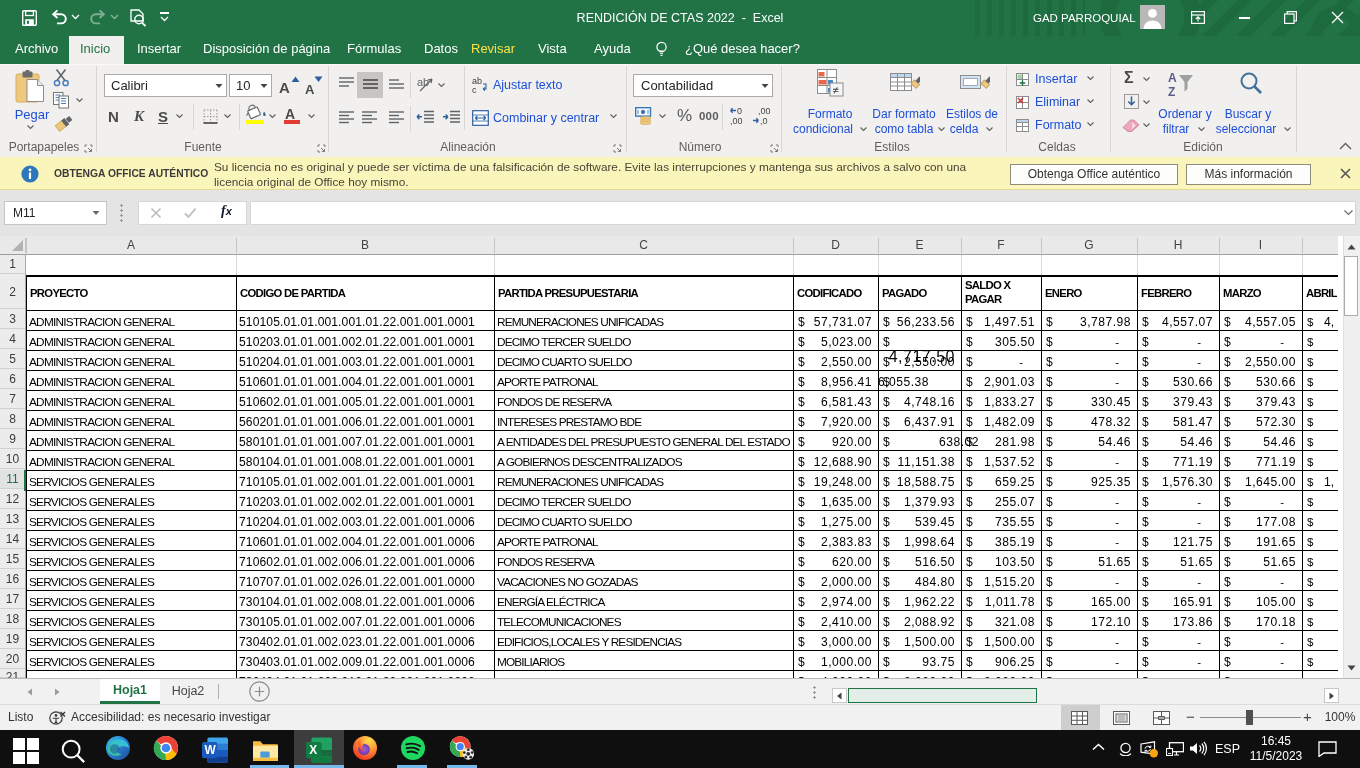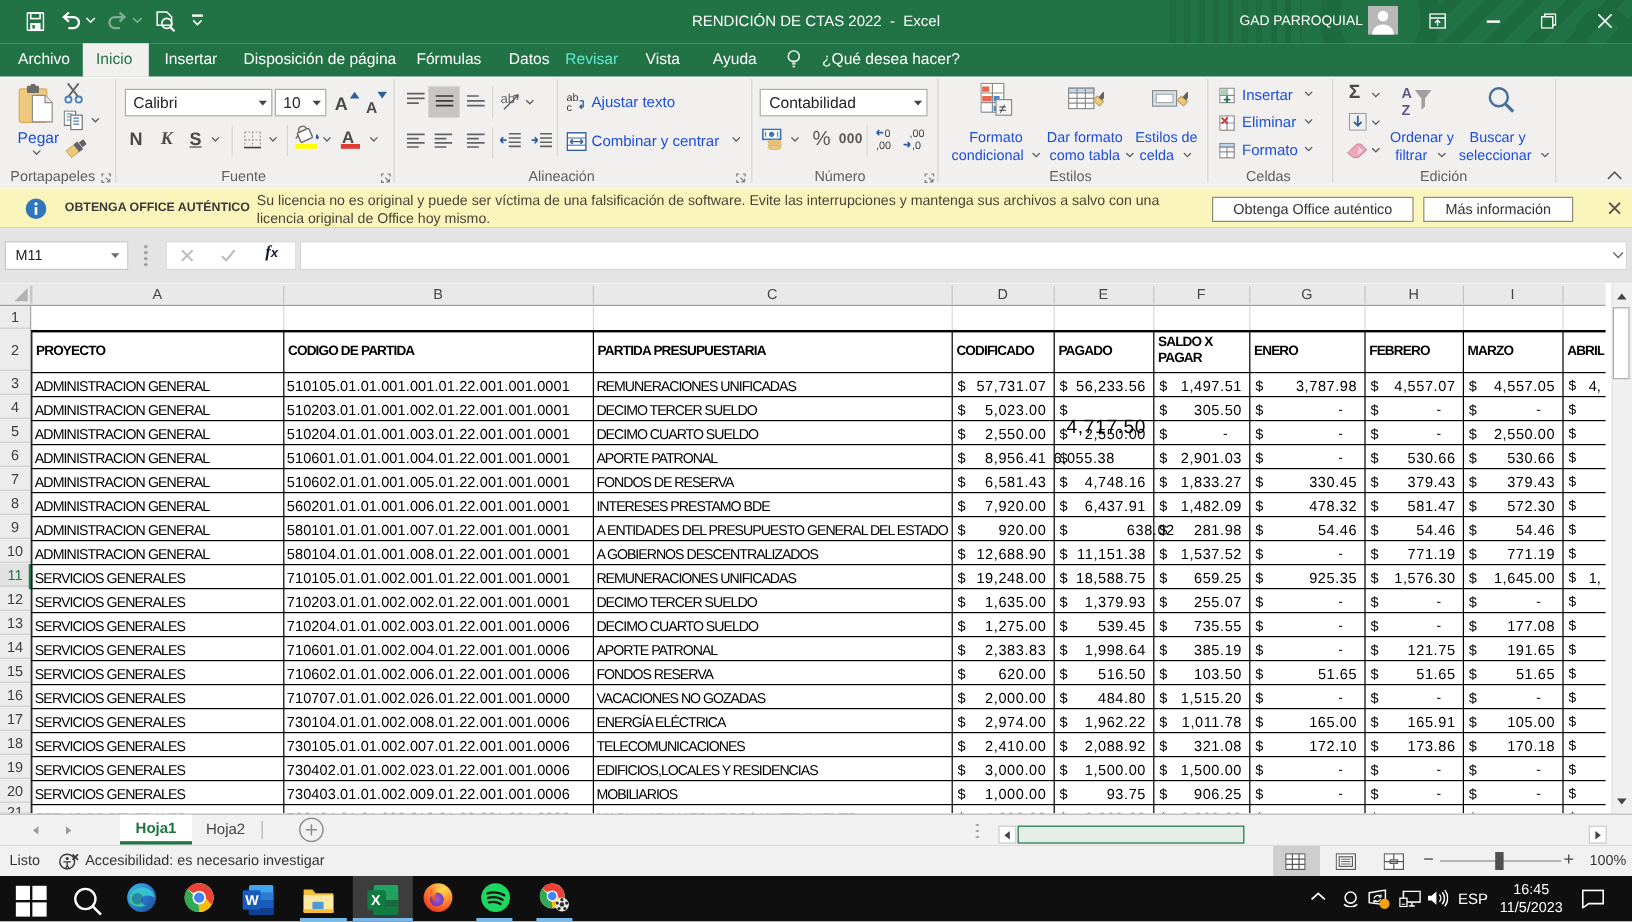--- a/index.html
+++ b/index.html
@@ -97,21 +97,21 @@
       </svg>
 </div>
 <div id="tabrow" class="abs">
 <div class="abs" style="left:69px;top:0;width:55px;height:28px;background:#f1f0ef;"></div>
 <div class="tab" style="left:15px;color:#fff;font-weight:normal;">Archivo</div>
 <div class="tab" style="left:80px;color:#217346;font-weight:normal;">Inicio</div>
 <div class="tab" style="left:137px;color:#fff;font-weight:normal;">Insertar</div>
 <div class="tab" style="left:203px;color:#fff;font-weight:normal;">Disposición de página</div>
 <div class="tab" style="left:347px;color:#fff;font-weight:normal;">Fórmulas</div>
 <div class="tab" style="left:424px;color:#fff;font-weight:normal;">Datos</div>
-<div class="tab" style="left:471px;color:#5eead4;font-weight:normal;">Revisar</div>
+<div class="tab" style="left:471px;color:#fde047;font-weight:normal;">Revisar</div>
 <div class="tab" style="left:538px;color:#fff;font-weight:normal;">Vista</div>
 <div class="tab" style="left:594px;color:#fff;font-weight:normal;">Ayuda</div>
 <svg class="abs" style="left:655px;top:5px" width="13" height="17" viewBox="0 0 13 17">
 <circle cx="6.5" cy="6" r="4.6" fill="none" stroke="#fff" stroke-width="1.2"></circle>
 <path d="M4.7 10 h3.6 M4.9 12.2 h3.2 M5.5 14.4 h2" stroke="#fff" stroke-width="1.1"></path>
       </svg>
 <div class="tab" style="left:685px;">¿Qué desea hacer?</div>
 </div>
 <div id="ribbonbg" class="abs"></div>
 <div id="ribbon" class="abs">

